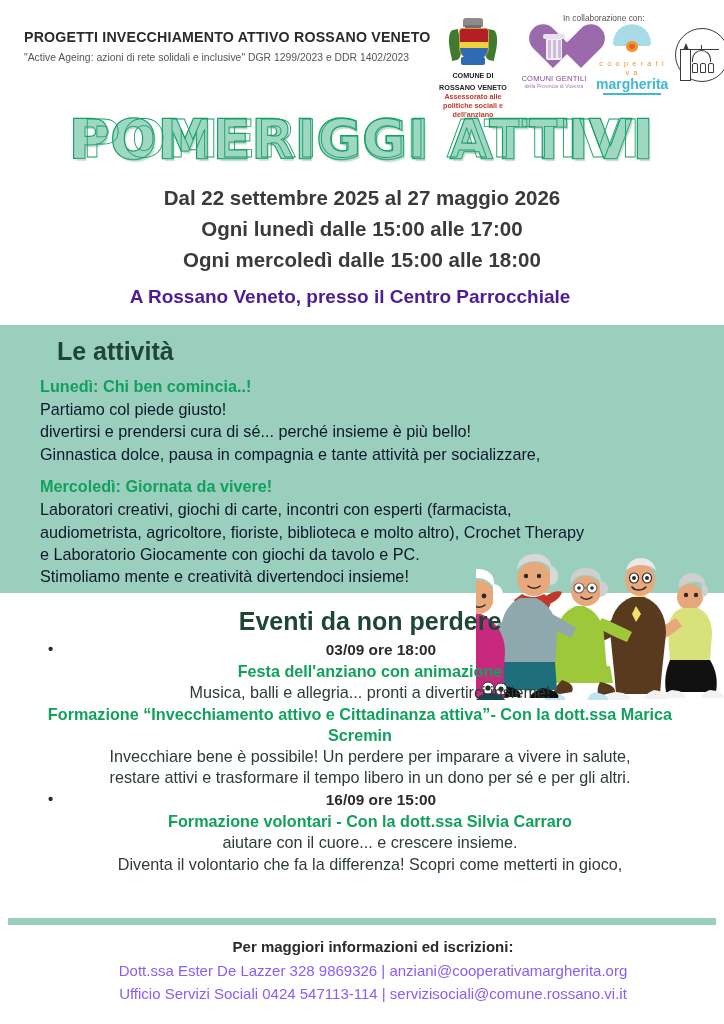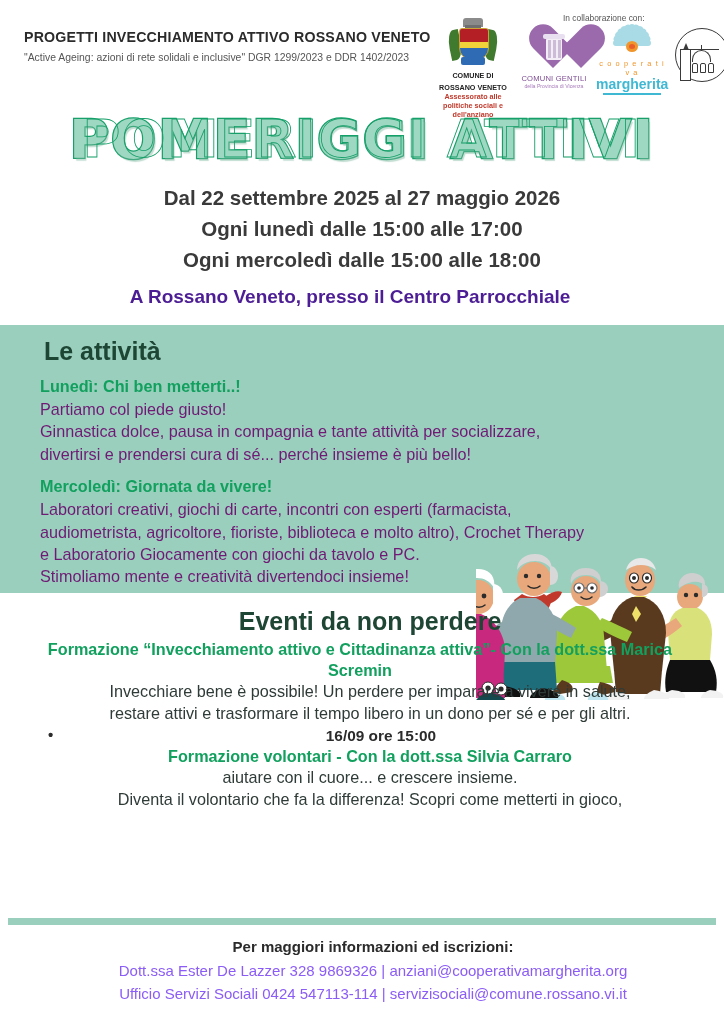--- a/index.html
+++ b/index.html
@@ -119,24 +119,24 @@
   }
 
   
   .band{
     position:absolute;left:0;top:325px;width:724px;height:268px;
     background:#9acfbe;
   }
   .band-inner{position:absolute;left:40px;top:12px;width:644px;}
   .h-activities{
     font-size:25px;font-weight:bold;color:#1e4635;line-height:1.18;
-    margin:0 0 4px 4px;
+    margin:0 0 4px 17px;
   }
   .sub-green{font-size:16.2px;font-weight:bold;color:#12a05e;line-height:1.38;margin:8px 0 1px;}
-  .body-txt{font-size:16.2px;color:#701a75;line-height:1.38;}
+  .body-txt{font-size:16.2px;color:#0f172a;line-height:1.38;}
 
   
   .events{position:absolute;left:40px;top:606px;width:660px;text-align:center;}
   .h-events{
     font-size:25px;font-weight:bold;color:#1e4635;line-height:1.2;margin-bottom:3px;
   }
   .ev-date{
     font-size:15.4px;font-weight:bold;color:#2b2b2b;line-height:1.42;
     padding-left:22px;position:relative;
   }
@@ -236,24 +236,24 @@
     <div>Ogni lunedì dalle 15:00 alle 17:00</div>
     <div>Ogni mercoledì dalle 15:00 alle 18:00</div>
   </div>
   <div class="venue">A Rossano Veneto, presso il Centro Parrocchiale</div>
 
   <div class="band">
     <div class="band-inner">
       <div class="h-activities">Le attività</div>
 
       <div>
-        <div class="sub-green">Lunedì: Chi ben metterti..!</div>
+        <div class="sub-green">Lunedì: Chi ben comincia..!</div>
         <div class="body-txt">Partiamo col piede giusto!</div>
+        <div class="body-txt">divertirsi e prendersi cura di sé... perché insieme è più bello!</div>
         <div class="body-txt">Ginnastica dolce, pausa in compagnia e tante attività per socializzare,</div>
-        <div class="body-txt">divertirsi e prendersi cura di sé... perché insieme è più bello!</div>
       </div>
 
       <div style="margin-top:10px">
         <div class="sub-green">Mercoledì: Giornata da vivere!</div>
         <div class="body-txt">Laboratori creativi, giochi di carte, incontri con esperti (farmacista,</div>
         <div class="body-txt">audiometrista, agricoltore, fioriste, biblioteca e molto altro), Crochet Therapy</div>
         <div class="body-txt">e Laboratorio Giocamente con giochi da tavolo e PC.</div>
         <div class="body-txt">Stimoliamo mente e creatività divertendoci insieme!</div>
       </div>
     </div>
@@ -352,20 +352,25 @@
         <circle cx="12" cy="148" r="2.6" fill="#2b2b2b"></circle>
         <circle cx="25" cy="149" r="6" fill="#ffffff" stroke="#2b2b2b" stroke-width="1"></circle>
         <circle cx="25" cy="149" r="2.6" fill="#2b2b2b"></circle>
       </g>
     </svg>
   </div>
 
   <div class="events">
     <div class="h-events">Eventi da non perdere</div>
 
+    <div>
+      <div class="ev-date">03/09 ore 18:00</div>
+      <div class="ev-title">Festa dell'anziano con animazione</div>
+      <div class="ev-desc">Musica, balli e allegria... pronti a divertirci insieme!</div>
+    </div>
 
     <div>
       <div class="ev-title" style="width:640px">Formazione “Invecchiamento attivo e Cittadinanza attiva”- Con la dott.ssa Marica Scremin</div>
       <div class="ev-desc">Invecchiare bene è possibile! Un perdere per imparare a vivere in salute,</div>
       <div class="ev-desc">restare attivi e trasformare il tempo libero in un dono per sé e per gli altri.</div>
     </div>
 
     <div>
       <div class="ev-date">16/09 ore 15:00</div>
       <div class="ev-title">Formazione volontari - Con la dott.ssa Silvia Carraro</div>

